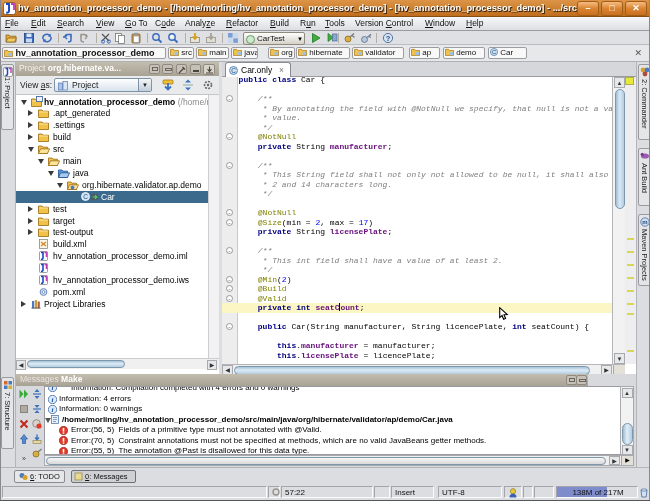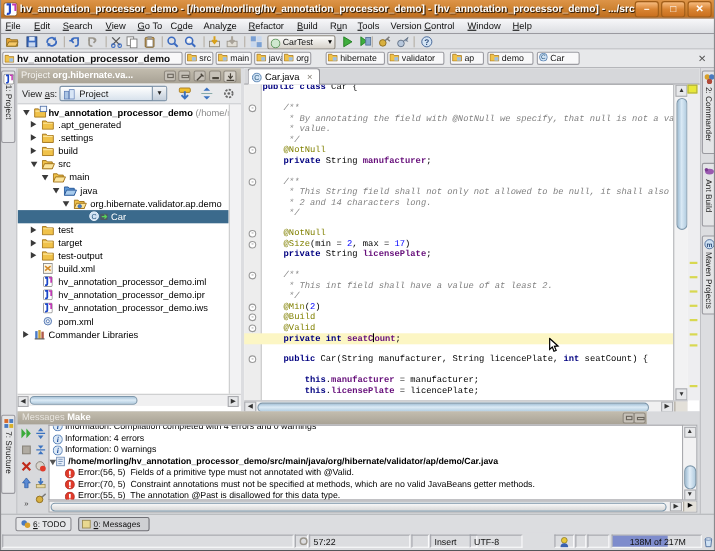--- a/index.html
+++ b/index.html
@@ -206,21 +206,21 @@
         <rect x="5" y="4.5" width="4" height="3.5" fill="#9cc0e8"></rect>
       </svg> src</div>
     <div class="chip" style="left:196px;width:33px"><svg class="fi" width="9" height="8" viewBox="0 0 10 9">
         <path d="M0.5 1.5 L4 1.5 L5 2.8 L9.5 2.8 L9.5 8.5 L0.5 8.5 Z" fill="#f0c24a" stroke="#a5761d" stroke-width="0.8"></path>
         <rect x="5" y="4.5" width="4" height="3.5" fill="#9cc0e8"></rect>
       </svg> main</div>
     <div class="chip" style="left:231px;width:27px"><svg class="fi" width="9" height="8" viewBox="0 0 10 9">
         <path d="M0.5 1.5 L4 1.5 L5 2.8 L9.5 2.8 L9.5 8.5 L0.5 8.5 Z" fill="#f0c24a" stroke="#a5761d" stroke-width="0.8"></path>
         <rect x="5" y="4.5" width="4" height="3.5" fill="#9cc0e8"></rect>
       </svg> java</div>
-    <div class="chip" style="left:256px"><svg class="fi" width="9" height="8" viewBox="0 0 10 9">
+    <div class="chip" style="left:268px"><svg class="fi" width="9" height="8" viewBox="0 0 10 9">
         <path d="M0.5 1.5 L4 1.5 L5 2.8 L9.5 2.8 L9.5 8.5 L0.5 8.5 Z" fill="#f0c24a" stroke="#a5761d" stroke-width="0.8"></path>
         <rect x="5" y="4.5" width="4" height="3.5" fill="#9cc0e8"></rect>
       </svg> org</div>
     <div class="chip" style="left:296px;width:54px"><svg class="fi" width="9" height="8" viewBox="0 0 10 9">
         <path d="M0.5 1.5 L4 1.5 L5 2.8 L9.5 2.8 L9.5 8.5 L0.5 8.5 Z" fill="#f0c24a" stroke="#a5761d" stroke-width="0.8"></path>
         <rect x="5" y="4.5" width="4" height="3.5" fill="#9cc0e8"></rect>
       </svg> hibernate</div>
     <div class="chip" style="left:352px;width:52px"><svg class="fi" width="9" height="8" viewBox="0 0 10 9">
         <path d="M0.5 1.5 L4 1.5 L5 2.8 L9.5 2.8 L9.5 8.5 L0.5 8.5 Z" fill="#f0c24a" stroke="#a5761d" stroke-width="0.8"></path>
         <rect x="5" y="4.5" width="4" height="3.5" fill="#9cc0e8"></rect>
@@ -435,21 +435,20 @@
           <path d="M5.5 1.5 L7.5 1.5 L7.5 6" stroke="#c03ab4" stroke-width="1.5" fill="none"></path>
         </svg>
         <span class="lbl" style="left:37px">hv_annotation_processor_demo.iml</span>
       </div>
 <div class="trow" style="left:0;top:167.1px;width:192px">
         <svg class="ticn" style="left:23px" width="9" height="10" viewBox="0 0 9 10">
           <rect x="0.5" y="0.5" width="8" height="9" rx="1" fill="#fff" stroke="#777" stroke-width="0.7"></rect>
           <path d="M2 1.5 L4 1.5 L4 7 Q4 8.5 2 8.2" stroke="#1a46c8" stroke-width="1.6" fill="none"></path>
           <path d="M5.5 1.5 L7.5 1.5 L7.5 6" stroke="#c03ab4" stroke-width="1.5" fill="none"></path>
         </svg>
-        <span class="lbl" style="left:37px">hv_annotation_processor_demo.ipr</span>
       </div>
 <div class="trow" style="left:0;top:179.0px;width:192px">
         <svg class="ticn" style="left:23px" width="9" height="10" viewBox="0 0 9 10">
           <rect x="0.5" y="0.5" width="8" height="9" rx="1" fill="#fff" stroke="#777" stroke-width="0.7"></rect>
           <path d="M2 1.5 L4 1.5 L4 7 Q4 8.5 2 8.2" stroke="#1a46c8" stroke-width="1.6" fill="none"></path>
           <path d="M5.5 1.5 L7.5 1.5 L7.5 6" stroke="#c03ab4" stroke-width="1.5" fill="none"></path>
         </svg>
         <span class="lbl" style="left:37px">hv_annotation_processor_demo.iws</span>
       </div>
 <div class="trow" style="left:0;top:190.9px;width:192px">
@@ -460,38 +459,38 @@
         <span class="lbl" style="left:37px">pom.xml</span>
       </div>
 <div class="trow" style="left:0;top:202.8px;width:192px">
         <span class="arr r" style="left:5px"></span>
         <svg class="ticn" style="left:15px" width="10" height="10" viewBox="0 0 10 10">
           <rect x="1" y="2" width="2.2" height="7" fill="#4a7bc8"></rect>
           <rect x="3.8" y="1" width="2.2" height="8" fill="#c8a13a"></rect>
           <rect x="6.6" y="2.5" width="2.2" height="6.5" fill="#b05a4a"></rect>
           <rect x="0.5" y="8.6" width="9" height="1" fill="#555"></rect>
         </svg>
-        <span class="lbl" style="left:28px">Commander Libraries</span>
+        <span class="lbl" style="left:28px">Project Libraries</span>
       </div>
 </div>
   <div class="abs" id="ptvscroll"></div>
   <div class="abs" id="pthscroll">
       <div class="sbtn" style="left:0;top:0.5px;width:10px;height:10px;line-height:9px">◀</div>
 <div class="sthumbh" style="left:11px;top:1px;width:98px;height:8px"></div>
 <div class="sbtn" style="left:191px;top:0.5px;width:10px;height:10px;line-height:9px">▶</div>
     </div>
 </div>
 <div class="abs" id="editor">
   <div class="abs" id="tabbar">
       <div id="cartab">
         <svg style="position:absolute;left:3px;top:3px" width="9" height="9" viewBox="0 0 9 9">
           <circle cx="4.5" cy="4.5" r="4" fill="#cfe2f4" stroke="#5580b0" stroke-width="0.9"></circle>
           <text x="4.5" y="6.8" font-size="6.5" text-anchor="middle" fill="#23527a" font-family="Liberation Sans">C</text>
         </svg>
-        <span style="position:absolute;left:15px">Car.java</span>
+        <span style="position:absolute;left:15px">Car.only</span>
         <span style="position:absolute;left:53px;color:#7a756c">×</span>
       </div>
     </div>
   <div class="abs" id="gutter">
       <div class="fold" style="top:18.0px">-</div>
       <div class="fold" style="top:56.0px">-</div>
       <div class="fold" style="top:84.5px">-</div>
       <div class="fold" style="top:132.0px">-</div>
       <div class="fold" style="top:141.5px">-</div>
       <div class="fold" style="top:170.0px">-</div>
@@ -610,21 +609,21 @@
         <path d="M6 4 L9.5 1" stroke="#7a7a7a" stroke-width="1.3"></path>
       </svg>
       <span style="position:absolute;left:6px;top:69px;font-size:7px;color:#444">»</span>
     </div>
   <div class="abs" id="mbody">
       <div class="mrow" style="left:0;top:-4.5px;width:578px">
         <svg style="position:absolute;left:3px;top:0.5px" width="9" height="9" viewBox="0 0 9 9">
           <circle cx="4.5" cy="4.5" r="4.2" fill="#dce9f6" stroke="#3a6aaa" stroke-width="0.8"></circle>
           <text x="4.5" y="7" font-size="7" text-anchor="middle" fill="#1a4a9a" font-family="Liberation Serif" font-style="italic" font-weight="bold">i</text>
         </svg>
-        <span style="position:absolute;left:14px">Information: Compilation completed with 4 errors and 0 warnings</span>
+        <span style="position:absolute;left:26px">Information: Compilation completed with 4 errors and 0 warnings</span>
       </div>
       <div class="mrow" style="left:0;top:7.0px;width:578px">
         <svg style="position:absolute;left:3px;top:0.5px" width="9" height="9" viewBox="0 0 9 9">
           <circle cx="4.5" cy="4.5" r="4.2" fill="#dce9f6" stroke="#3a6aaa" stroke-width="0.8"></circle>
           <text x="4.5" y="7" font-size="7" text-anchor="middle" fill="#1a4a9a" font-family="Liberation Serif" font-style="italic" font-weight="bold">i</text>
         </svg>
         <span style="position:absolute;left:14px">Information: 4 errors</span>
       </div>
       <div class="mrow" style="left:0;top:17.4px;width:578px">
         <svg style="position:absolute;left:3px;top:0.5px" width="9" height="9" viewBox="0 0 9 9">
@@ -687,21 +686,21 @@
       </svg> <u>0</u>: Messages</div>
   </div>
 <div class="abs" id="statusbar">
     <div class="scell" style="left:2px;width:265px"></div>
     <div class="scell" style="left:268px;width:12px"><svg style="margin-top:1px" width="8" height="8" viewBox="0 0 8 8">
         <circle cx="4" cy="4" r="3" fill="none" stroke="#9a958c" stroke-width="1.4"></circle>
       </svg></div>
     <div class="scell" style="left:281px;width:92px">57:22</div>
     <div class="scell" style="left:374px;width:16px"></div>
     <div class="scell" style="left:391px;width:43px">Insert</div>
-    <div class="scell" style="left:427px;width:48px">UTF-8</div>
+    <div class="scell" style="left:438px;width:64px">UTF-8</div>
     <div class="scell" style="left:504px;width:18px;text-align:center"><svg style="margin-top:0.5px" width="10" height="10" viewBox="0 0 10 10">
         <circle cx="5" cy="3.2" r="2.6" fill="#e8c83a" stroke="#8a7a20" stroke-width="0.7"></circle>
         <path d="M1.5 9.5 Q1.5 5.8 5 5.8 Q8.5 5.8 8.5 9.5 Z" fill="#3a62b0"></path>
       </svg></div>
     <div class="scell" style="left:523px;width:10px"></div>
     <div class="scell" style="left:534px;width:20px"></div>
     <div class="scell" style="left:556px;width:82px;padding:0">
       <div style="position:absolute;left:0;top:0;width:50px;height:10px;background:#7e8ccc"></div>
       <span style="position:absolute;left:6px;top:0;width:70px;text-align:center">138M of 217M</span>
     </div>

